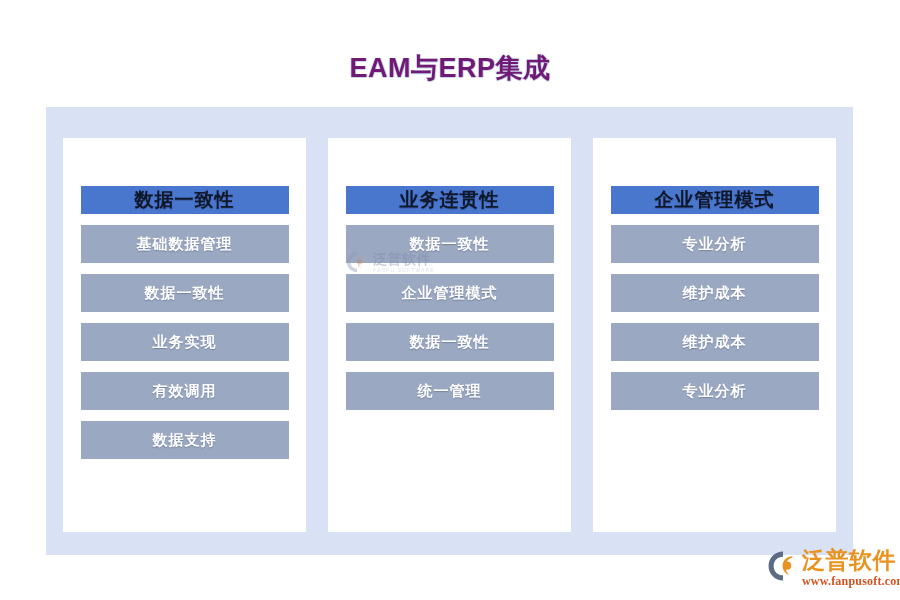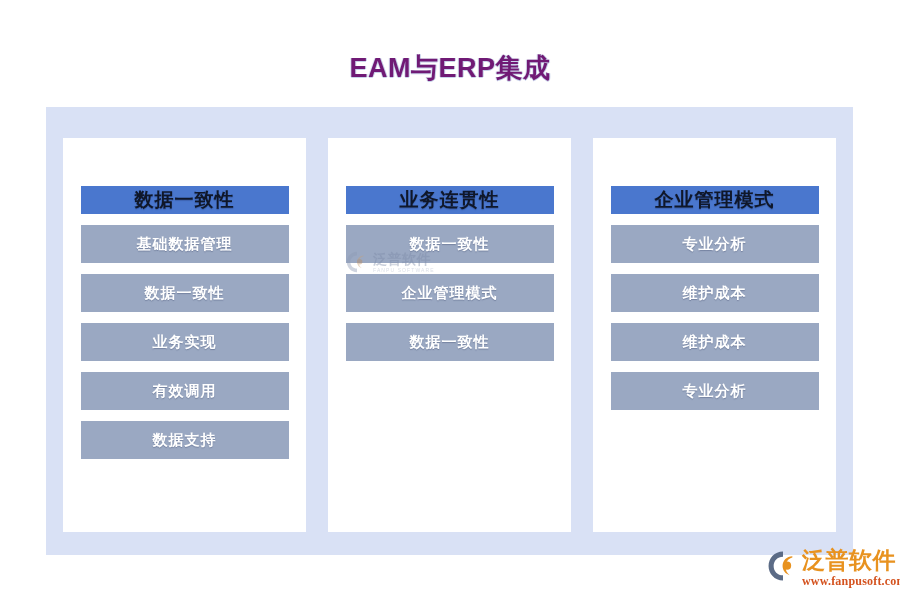--- a/index.html
+++ b/index.html
@@ -199,20 +199,21 @@
         <div class="col-item">业务实现</div>
         <div class="col-item">有效调用</div>
         <div class="col-item">数据支持</div>
       </div>
 
       <div class="column">
         <div class="col-header">业务连贯性</div>
         <div class="col-item">数据一致性</div>
         <div class="col-item">企业管理模式</div>
         <div class="col-item">数据一致性</div>
+        <div class="col-item">统一管理</div>
       </div>
 
       <div class="column">
         <div class="col-header">企业管理模式</div>
         <div class="col-item">专业分析</div>
         <div class="col-item">维护成本</div>
         <div class="col-item">维护成本</div>
         <div class="col-item">专业分析</div>
       </div>
 

